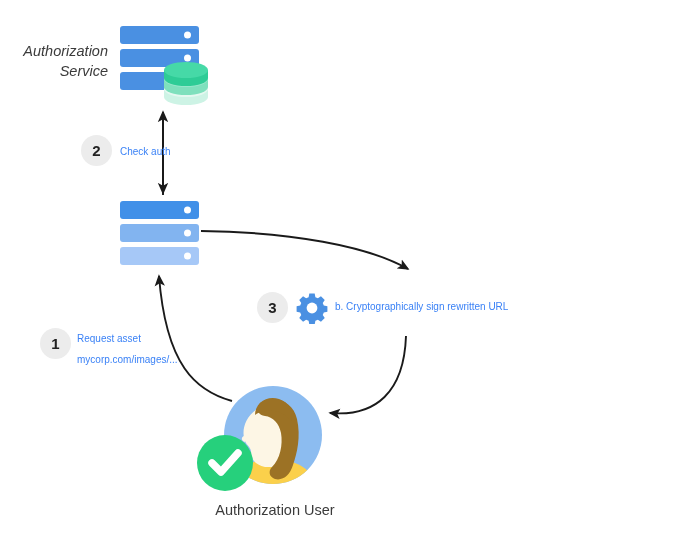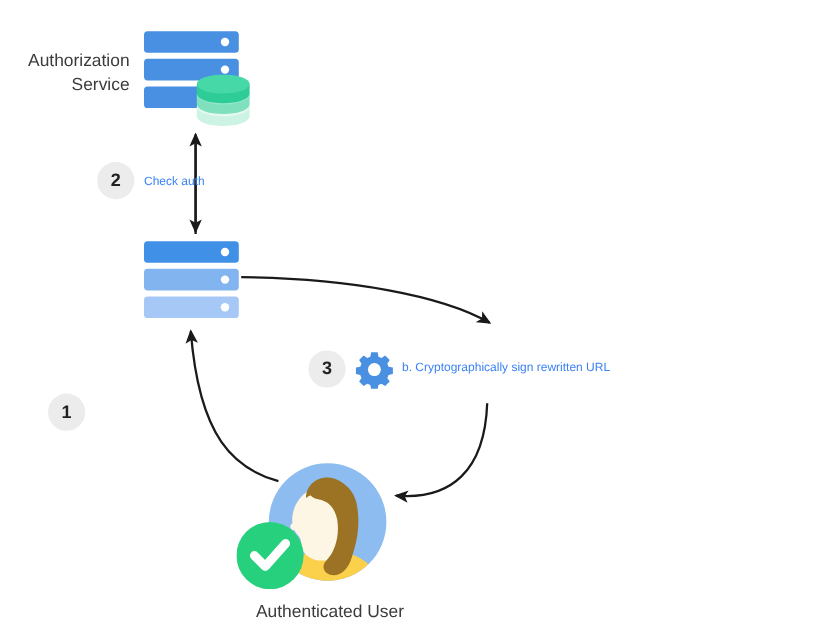--- a/index.html
+++ b/index.html
@@ -22,21 +22,21 @@
   .abs { position: absolute; }
 
   
   .node-label {
     font-size: 14.5px;
     color: #3b3b3b;
     line-height: 20px;
     text-align: right;
     white-space: pre-line;
   }
-  #auth-label { left: 0px; top: 41px; width: 108px; }
+  #auth-label { left: 0px; top: 41px; width: 108px; font-style: italic; }
   #asset-label { left: 0px; top: 223px; width: 106px; }
 
   #user-caption {
     left: 185px;
     top: 502px;
     width: 180px;
     text-align: center;
     font-size: 14.5px;
     color: #3b3b3b;
   }
@@ -198,20 +198,22 @@
   <svg class="abs" id="gear-icon" viewBox="0 0 32 32" xmlns="http://www.w3.org/2000/svg">
     <path fill="#4a90e2" d="M13.3 1.6h5.4l.7 3.6 2.5 1.05 3.05-2.0 3.8 3.8-2.0 3.05 1.05 2.5 3.6.7v5.4l-3.6.7-1.05 2.5 2.0 3.05-3.8 3.8-3.05-2.0-2.5 1.05-.7 3.6h-5.4l-.7-3.6-2.5-1.05-3.05 2.0-3.8-3.8 2.0-3.05-1.05-2.5-3.6-.7v-5.4l3.6-.7 1.05-2.5-2.0-3.05 3.8-3.8 3.05 2.0 2.5-1.05z"></path>
     <circle cx="16" cy="16" r="5.4" fill="#ffffff"></circle>
   </svg>
 
   <div class="abs step-text" id="step3-lines">
     <div>b. Cryptographically sign rewritten URL</div>
   </div>
 
   <div class="abs step-badge" id="badge-1">1</div>
+  <div class="abs step-text" id="step1-text">Request asset
+mycorp.com/images/...</div>
 
   <svg class="abs" id="user-avatar" viewBox="0 0 132 112" xmlns="http://www.w3.org/2000/svg">
     <defs>
       <clipPath id="avatarClip">
         <circle cx="76" cy="56" r="49"></circle>
       </clipPath>
     </defs>
 
     <circle cx="76" cy="56" r="49" fill="#8cbcf0"></circle>
 
@@ -232,15 +234,15 @@
 
       <path d="M47 57 C44 58 44 62 48 63 L50 58 Z" fill="#fdf6e5"></path>
     </g>
 
     <g>
       <circle cx="28" cy="84" r="28" fill="#26d07c"></circle>
       <path d="M15 84 L24 93 L41 74" fill="none" stroke="#ffffff" stroke-width="7.5" stroke-linecap="round" stroke-linejoin="round"></path>
     </g>
   </svg>
 
-  <div class="abs" id="user-caption">Authenticated User</div>
+  <div class="abs" id="user-caption">Authorization User</div>
 
 </div>
 
 </body></html>

